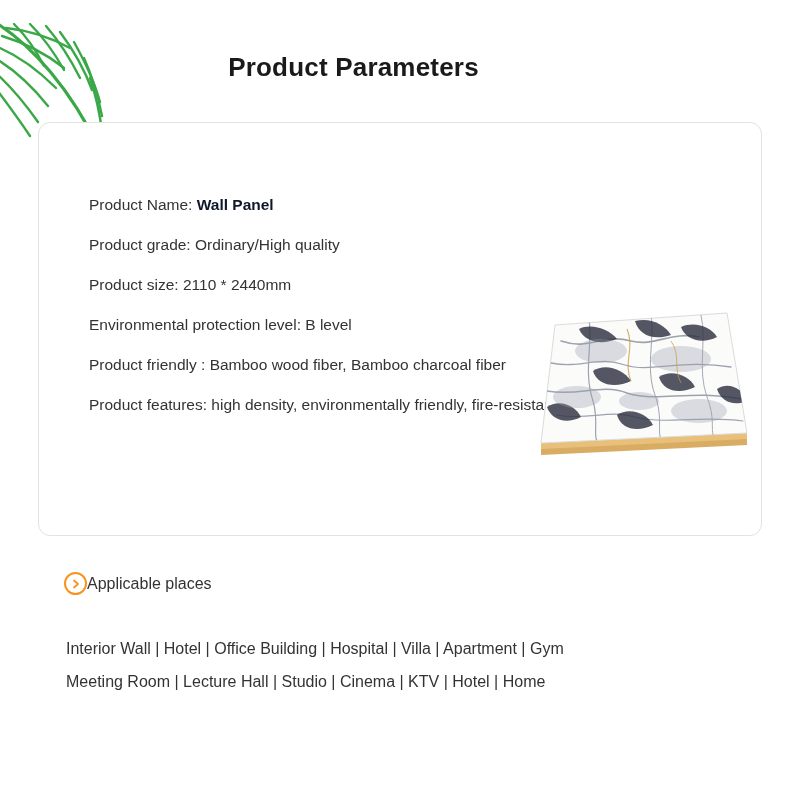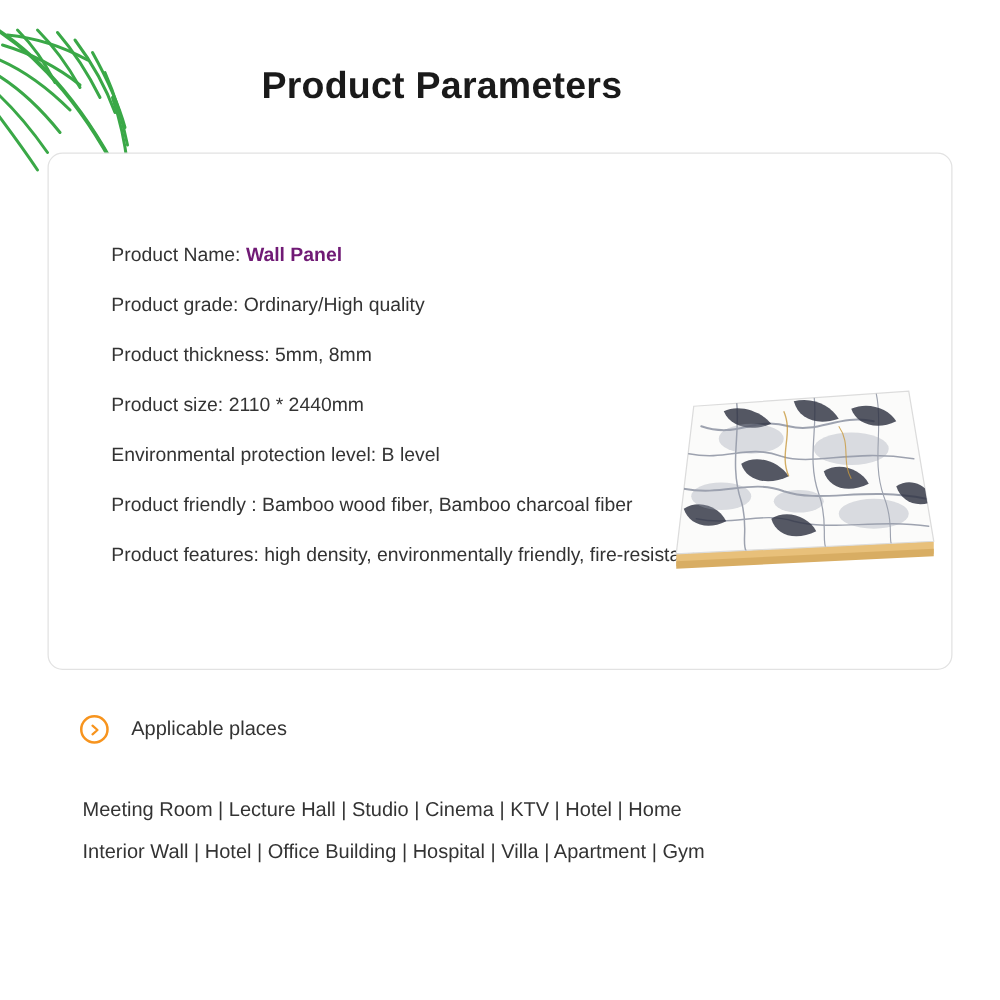--- a/index.html
+++ b/index.html
@@ -30,21 +30,21 @@
     pointer-events: none;
   }
 
   
   .title {
     position: absolute;
     top: 52px;
     left: 0;
     width: 707px;
     text-align: center;
-    font-size: 30px;
+    font-size: 26px;
     font-weight: bold;
     color: #1a1a1a;
     letter-spacing: 0.2px;
   }
 
   
   .spec-card {
     position: absolute;
     left: 38px;
     top: 122px;
@@ -61,41 +61,41 @@
     top: 62px;
     width: 640px;
   }
   .spec-row {
     font-size: 15.5px;
     line-height: 40px;
     color: #333333;
     white-space: nowrap;
   }
   .spec-row .highlight {
-    color: #701a75;
+    color: #0f172a;
     font-weight: bold;
   }
 
   
   .panel-img {
     position: absolute;
     left: 492px;
     top: 188px;
     width: 220px;
     height: 160px;
   }
 
   
   .places-head {
     position: absolute;
     left: 64px;
     top: 572px;
     display: flex;
     align-items: center;
-    gap: 18px;
+    gap: 0;
   }
   .chevron-badge {
     width: 23px;
     height: 23px;
     border: 2px solid #f7941e;
     border-radius: 50%;
     display: inline-flex;
     align-items: center;
     justify-content: center;
   }
@@ -153,24 +153,20 @@
     <div class="spec-list">
       <div class="spec-row">
         <span>Product Name:</span>
         <span class="highlight">Wall Panel</span>
       </div>
       <div class="spec-row">
         <span>Product grade:</span>
         <span>Ordinary/High quality</span>
       </div>
       <div class="spec-row">
-        <span>Product thickness:</span>
-        <span>5mm, 8mm</span>
-      </div>
-      <div class="spec-row">
         <span>Product size:</span>
         <span>2110 * 2440mm</span>
       </div>
       <div class="spec-row">
         <span>Environmental protection level:</span>
         <span>B level</span>
       </div>
       <div class="spec-row">
         <span>Product friendly :</span>
         <span>Bamboo wood fiber, Bamboo charcoal fiber</span>
@@ -237,17 +233,17 @@
   <div class="places-head">
     <span class="chevron-badge">
       <svg viewBox="0 0 12 12" width="12" height="12" aria-hidden="true">
         <polyline points="4,2.5 8,6 4,9.5" fill="none" stroke="#f7941e" stroke-width="1.8" stroke-linecap="round" stroke-linejoin="round"></polyline>
       </svg>
     </span>
     <span class="places-head-label">Applicable places</span>
   </div>
 
   <div class="places-body">
+    <div class="places-line">Interior Wall | Hotel | Office Building | Hospital | Villa | Apartment | Gym</div>
     <div class="places-line">Meeting Room | Lecture Hall | Studio | Cinema | KTV | Hotel | Home</div>
-    <div class="places-line">Interior Wall | Hotel | Office Building | Hospital | Villa | Apartment | Gym</div>
   </div>
 
 </div>
 
 </body></html>

